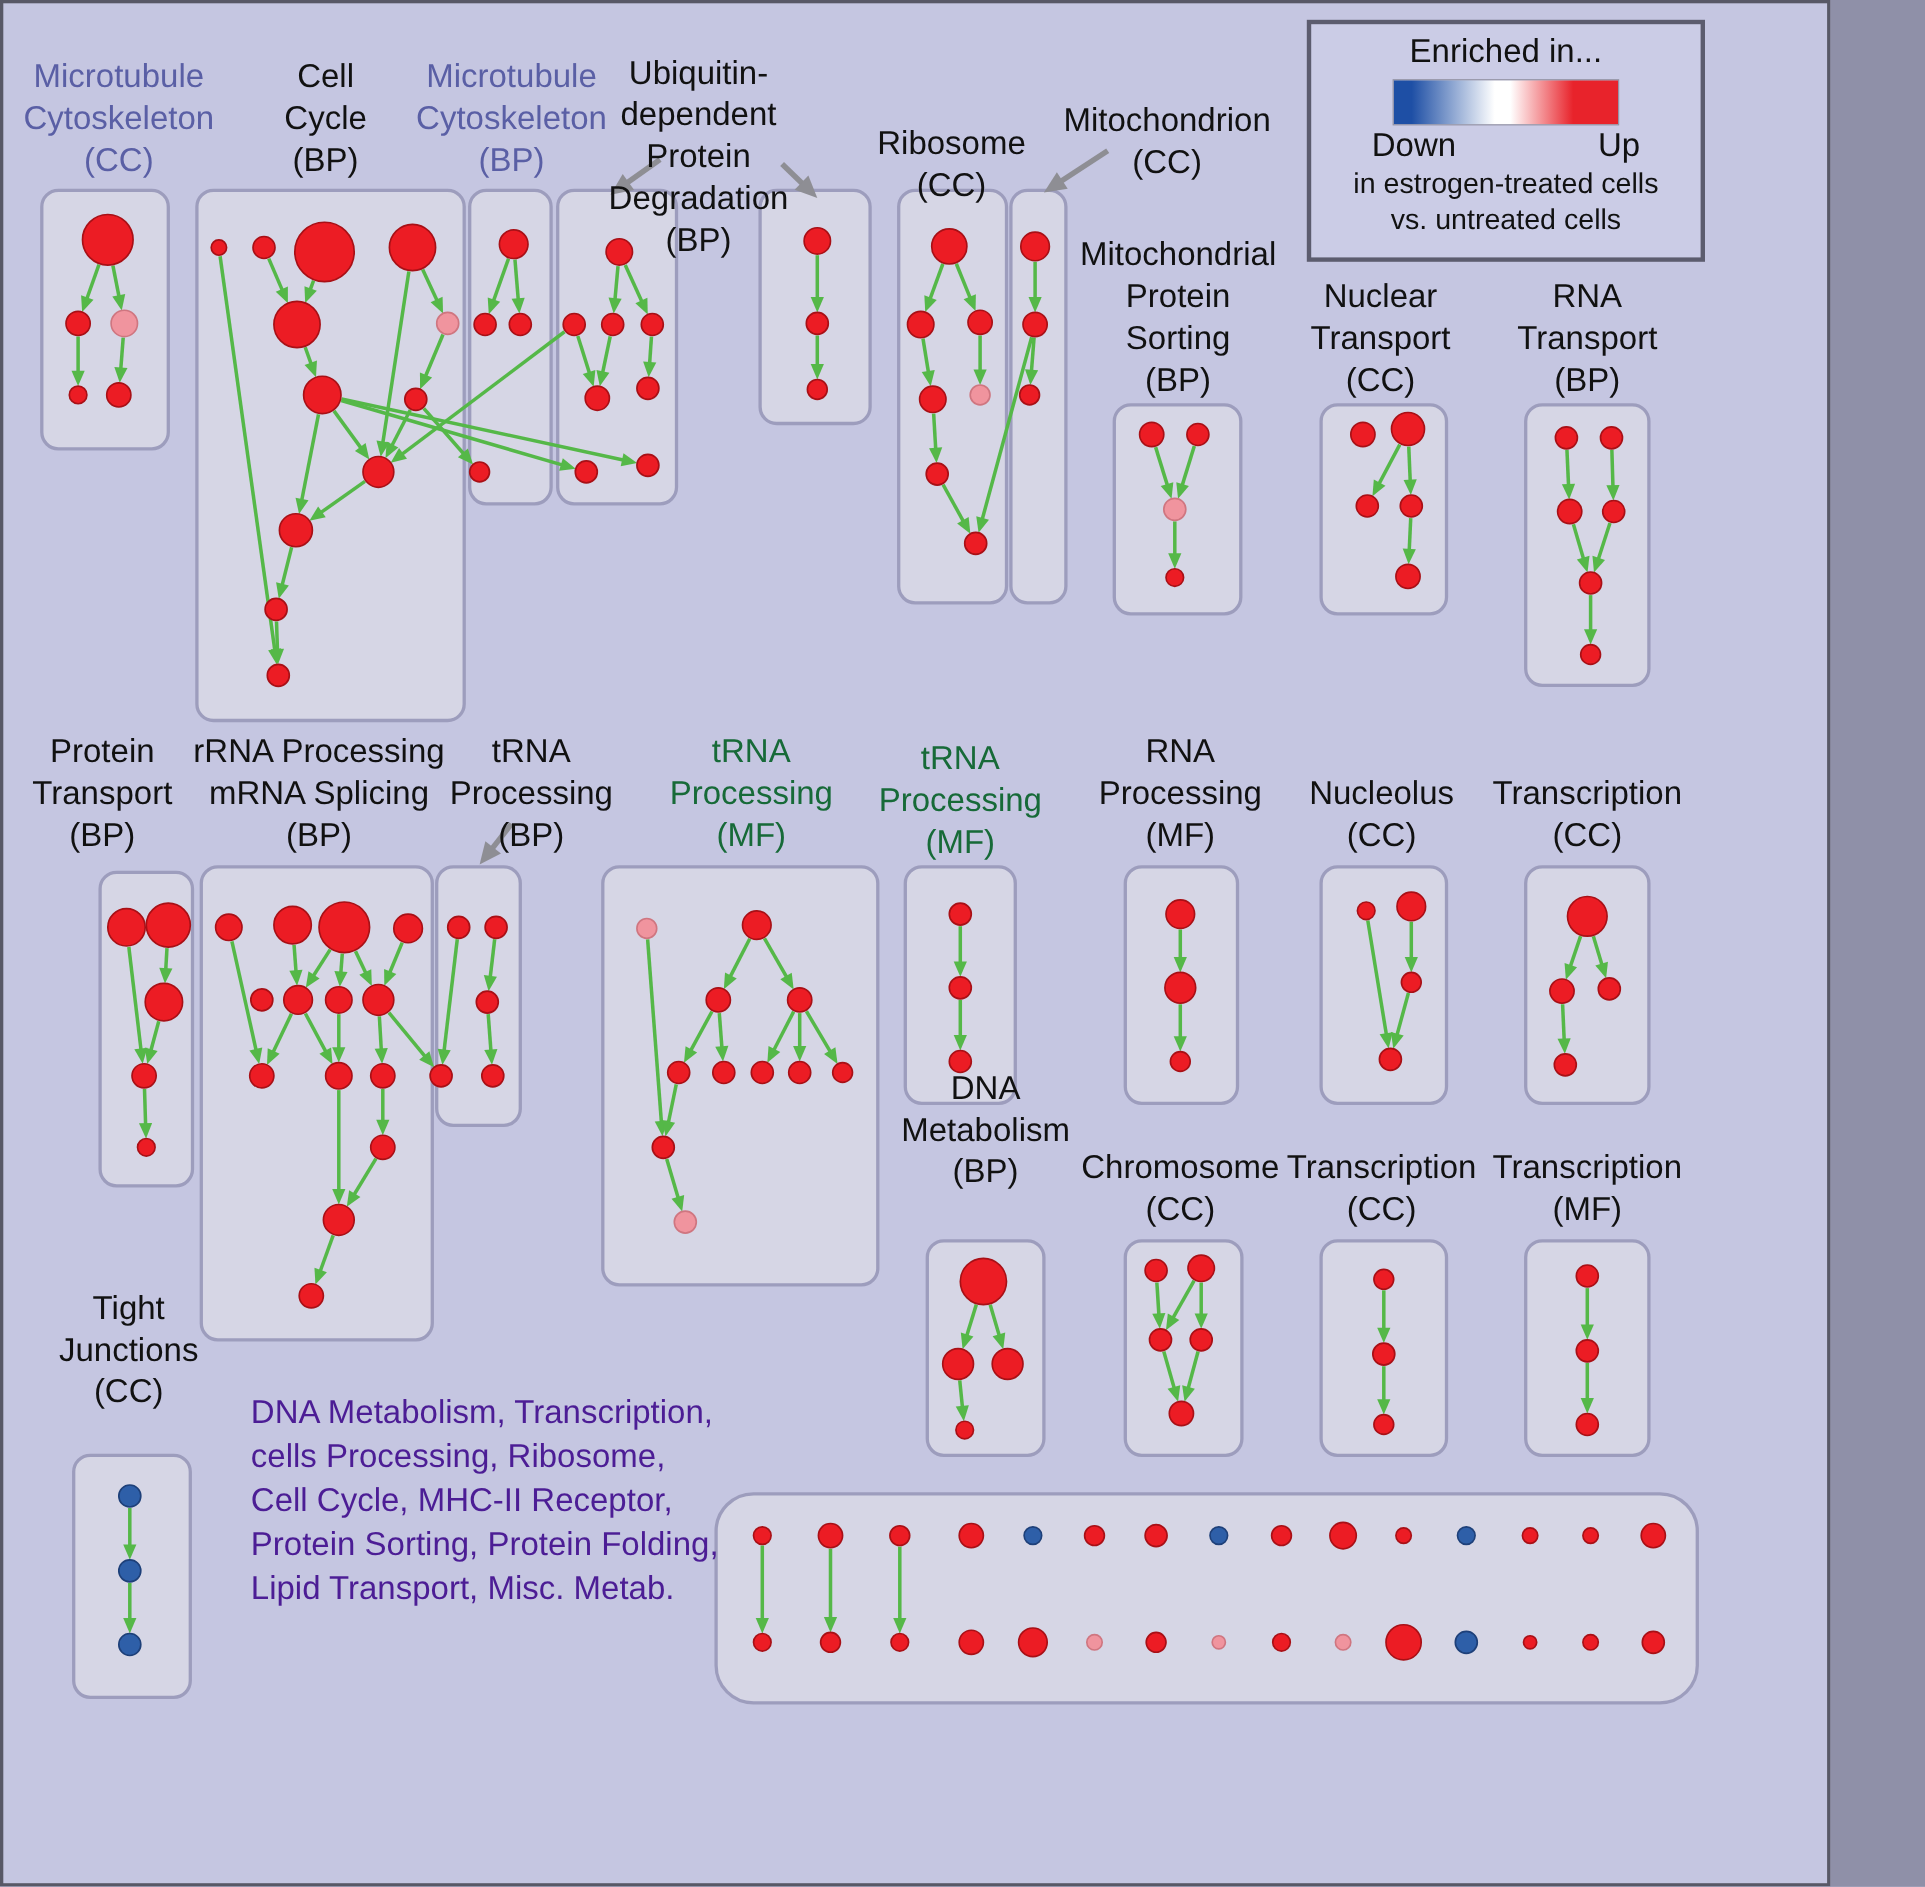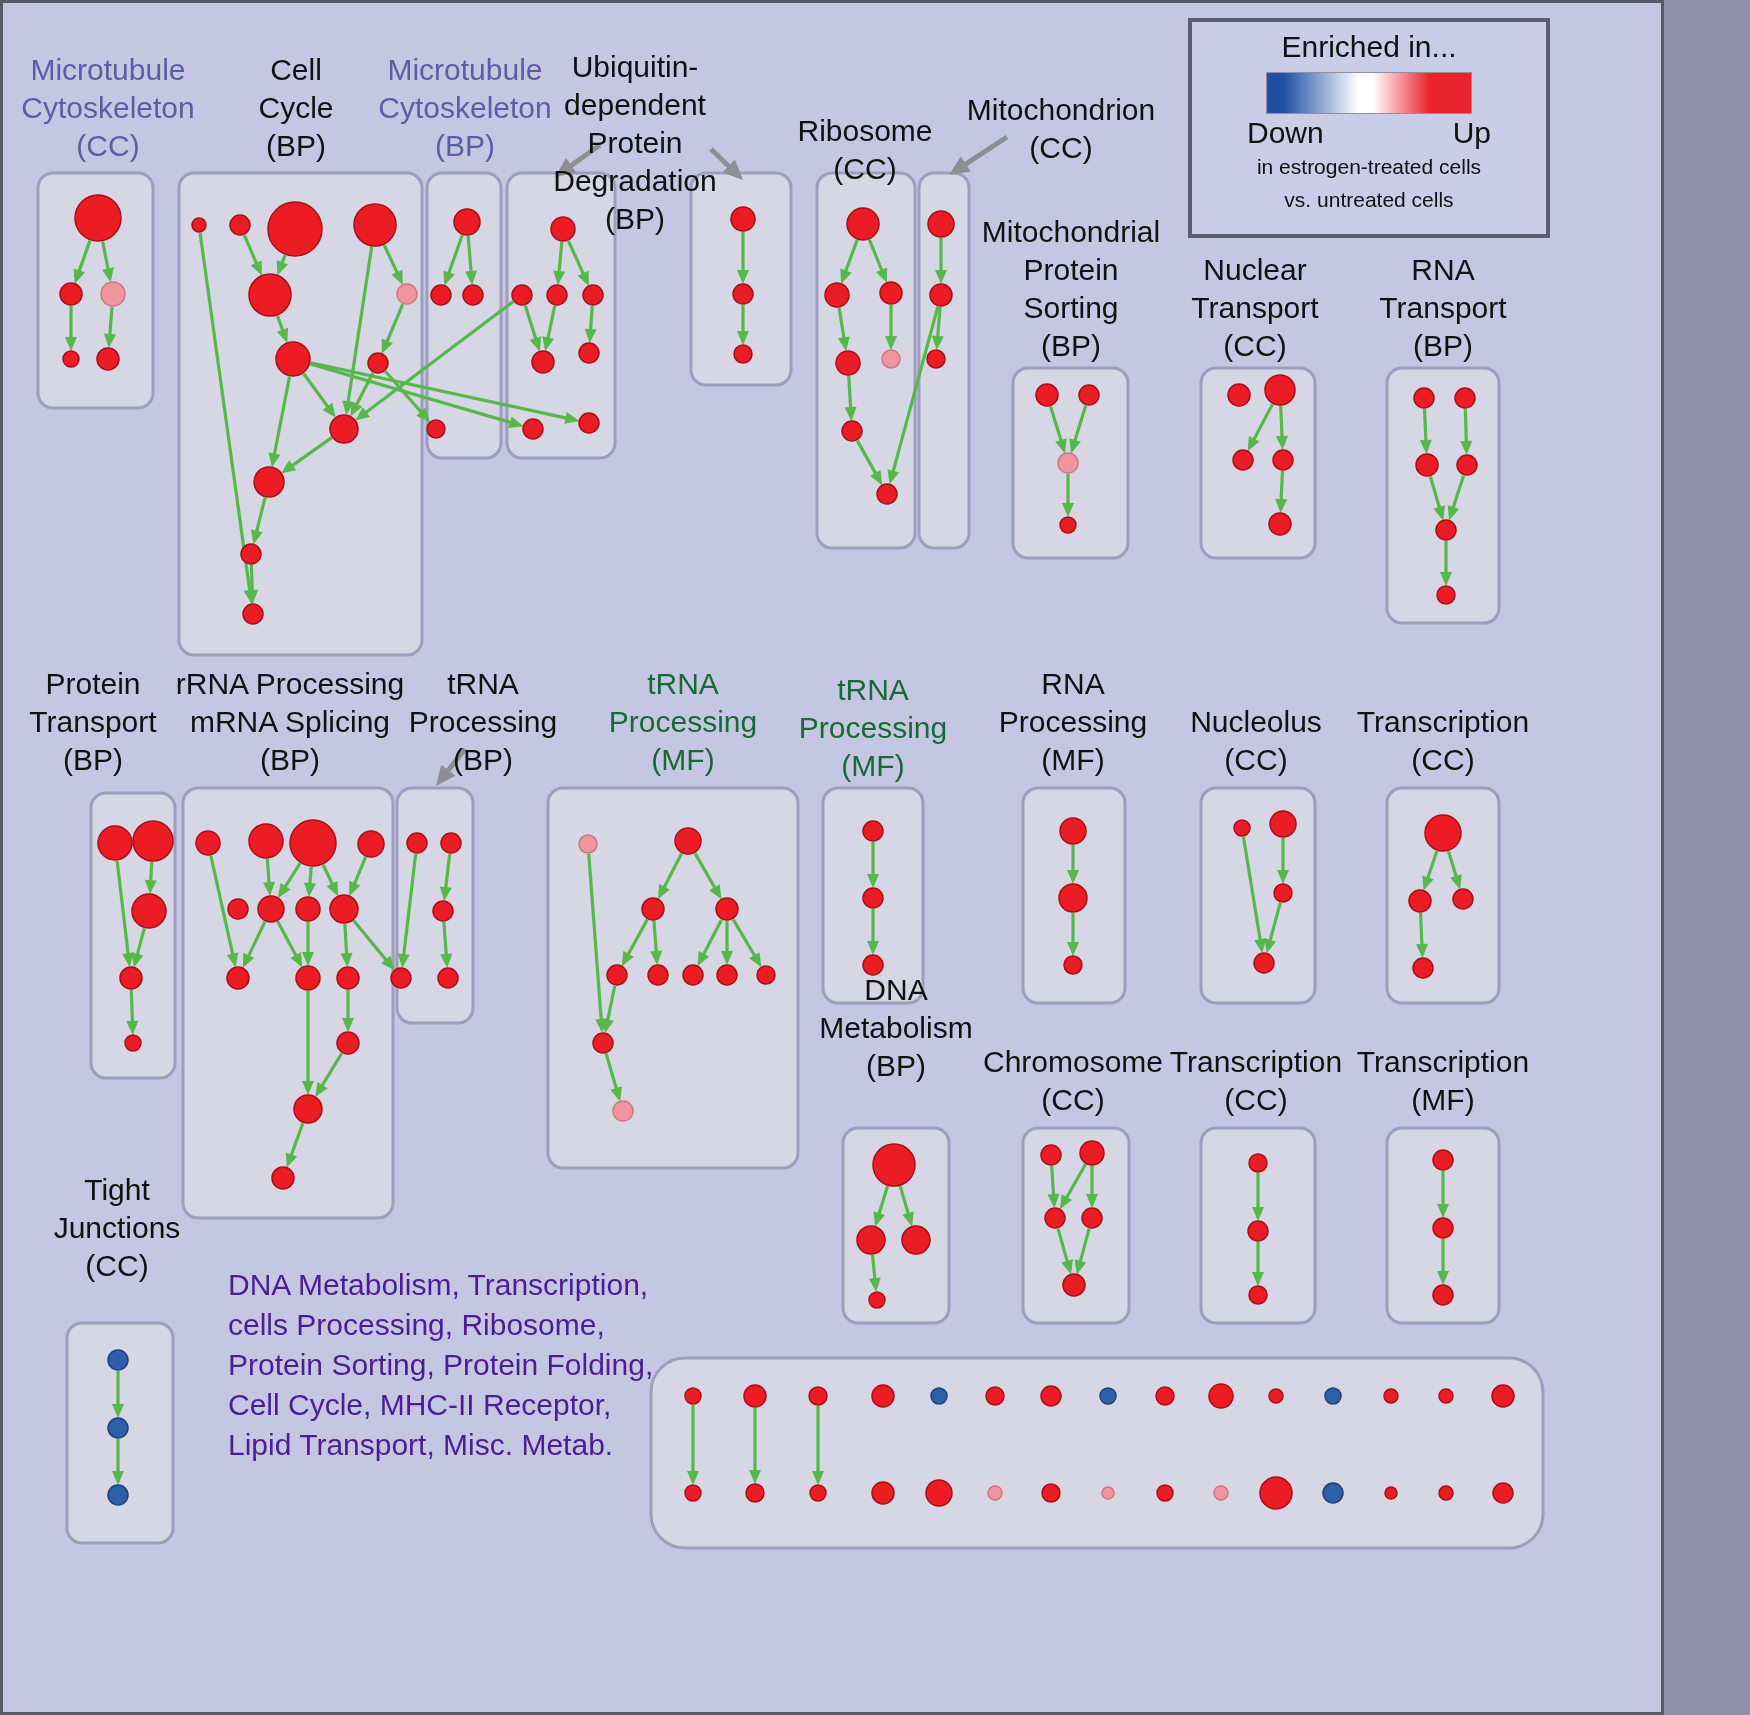--- a/index.html
+++ b/index.html
@@ -24,21 +24,21 @@
     color:#4c1d95;white-space:nowrap;
   }
   .legend{
     position:absolute;left:1185px;top:15px;width:362px;height:220px;
     border:4px solid #5c5c6e;background:#cbcce6;
     box-sizing:border-box;text-align:center;color:#111;
   }
   .legend-title{font-size:30px;margin-top:8px;}
   .legend-bar{width:204px;height:40px;margin:8px auto 0;border:1px solid #9090a0;}
   .legend-row{display:flex;justify-content:space-between;width:244px;margin:2px auto 0;font-size:30px;}
-  .legend-sub{font-size:21px;line-height:33px;}
+  .legend-sub{font-size:26px;line-height:33px;}
 </style>
 </head>
 <body>
 
 <div class="figure">
 
   <svg class="diagram" width="1750" height="1715" viewBox="0 0 1750 1715">
     <defs>
       <marker id="ah-green" markerUnits="userSpaceOnUse" markerWidth="16" markerHeight="14" refX="2" refY="7" orient="auto">
         <path d="M1,1 L15,7 L1,13 Z" fill="#55b848"></path>
@@ -459,17 +459,17 @@
       <div>(MF)</div>
     </div>
     <div class="cluster-label black" style="left: 114px; top: 1168px;">
       <div>Tight</div>
       <div>Junctions</div>
       <div>(CC)</div>
     </div>
     <div class="misc-text" style="left: 225px; top: 1262px;">
       <div>DNA Metabolism, Transcription,</div>
       <div>cells Processing, Ribosome,</div>
+      <div>Cell Cycle, MHC-II Receptor,</div>
       <div>Protein Sorting, Protein Folding,</div>
-      <div>Cell Cycle, MHC-II Receptor,</div>
       <div>Lipid Transport, Misc. Metab.</div>
     </div>
   </div>
 
 </body></html>

